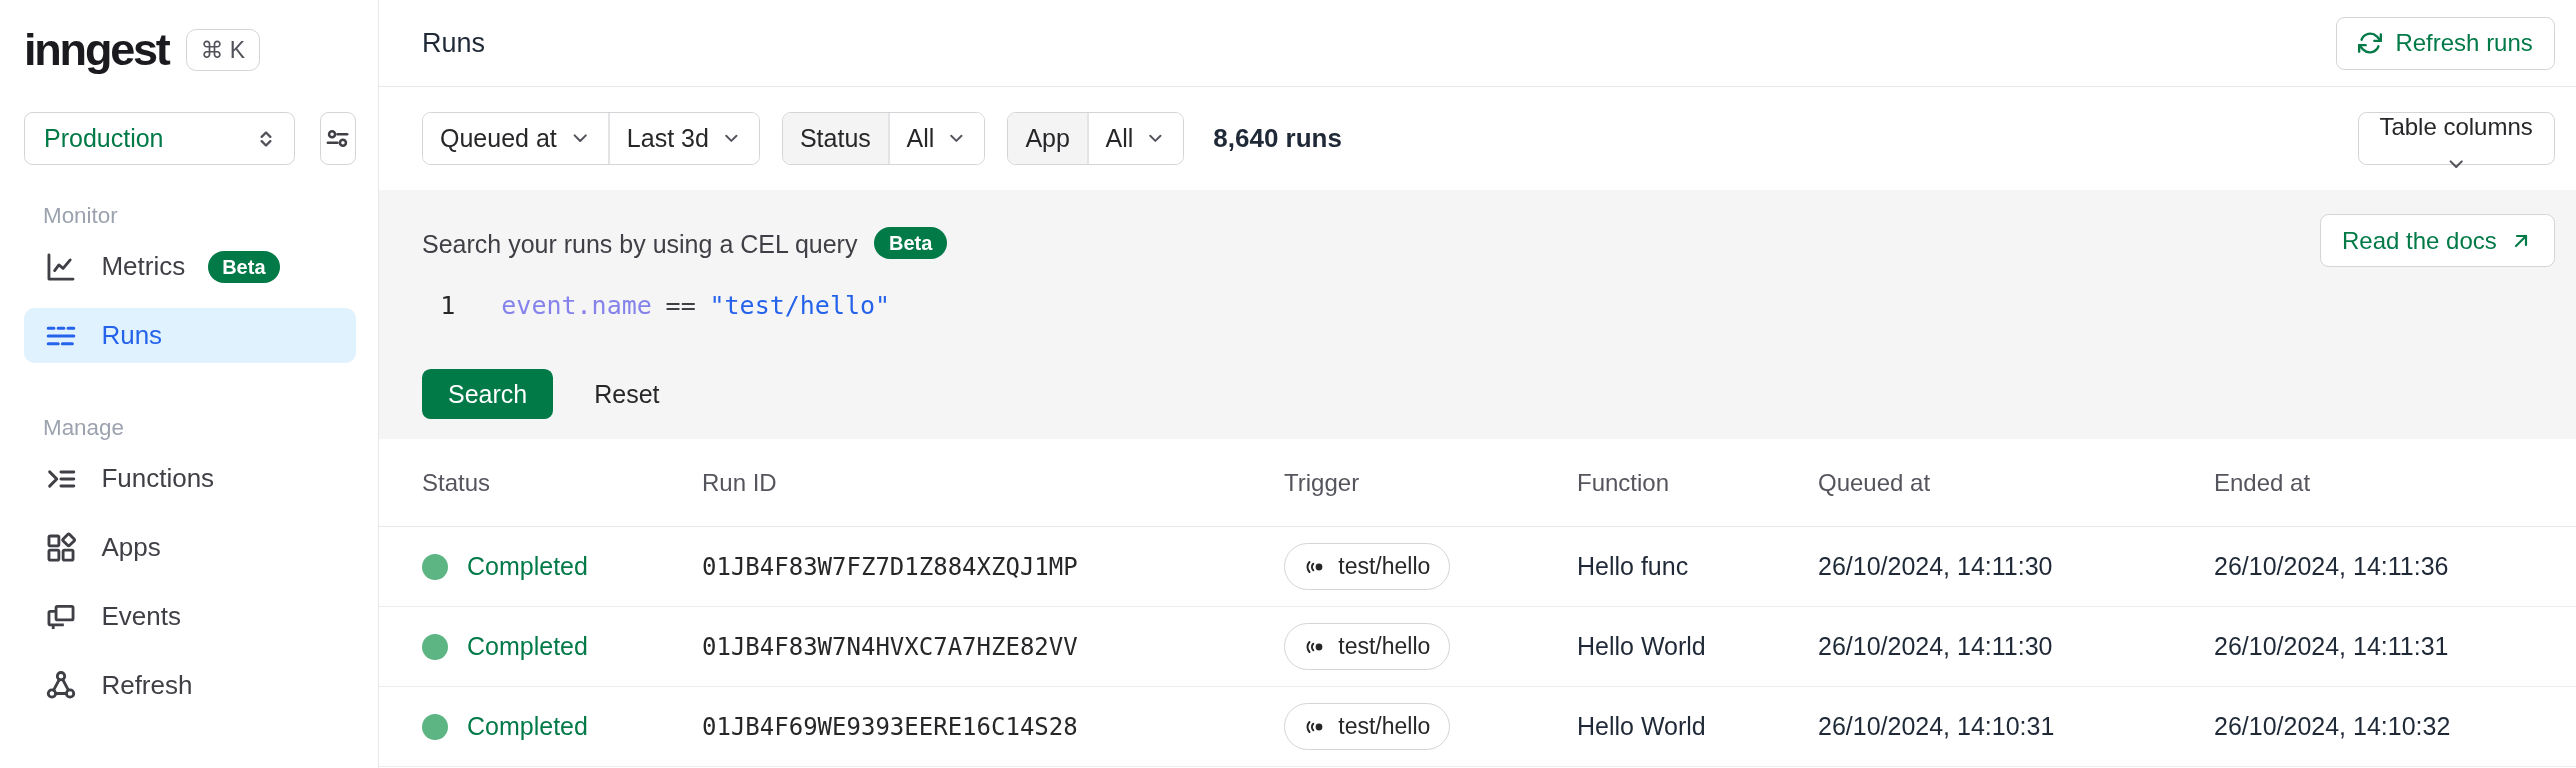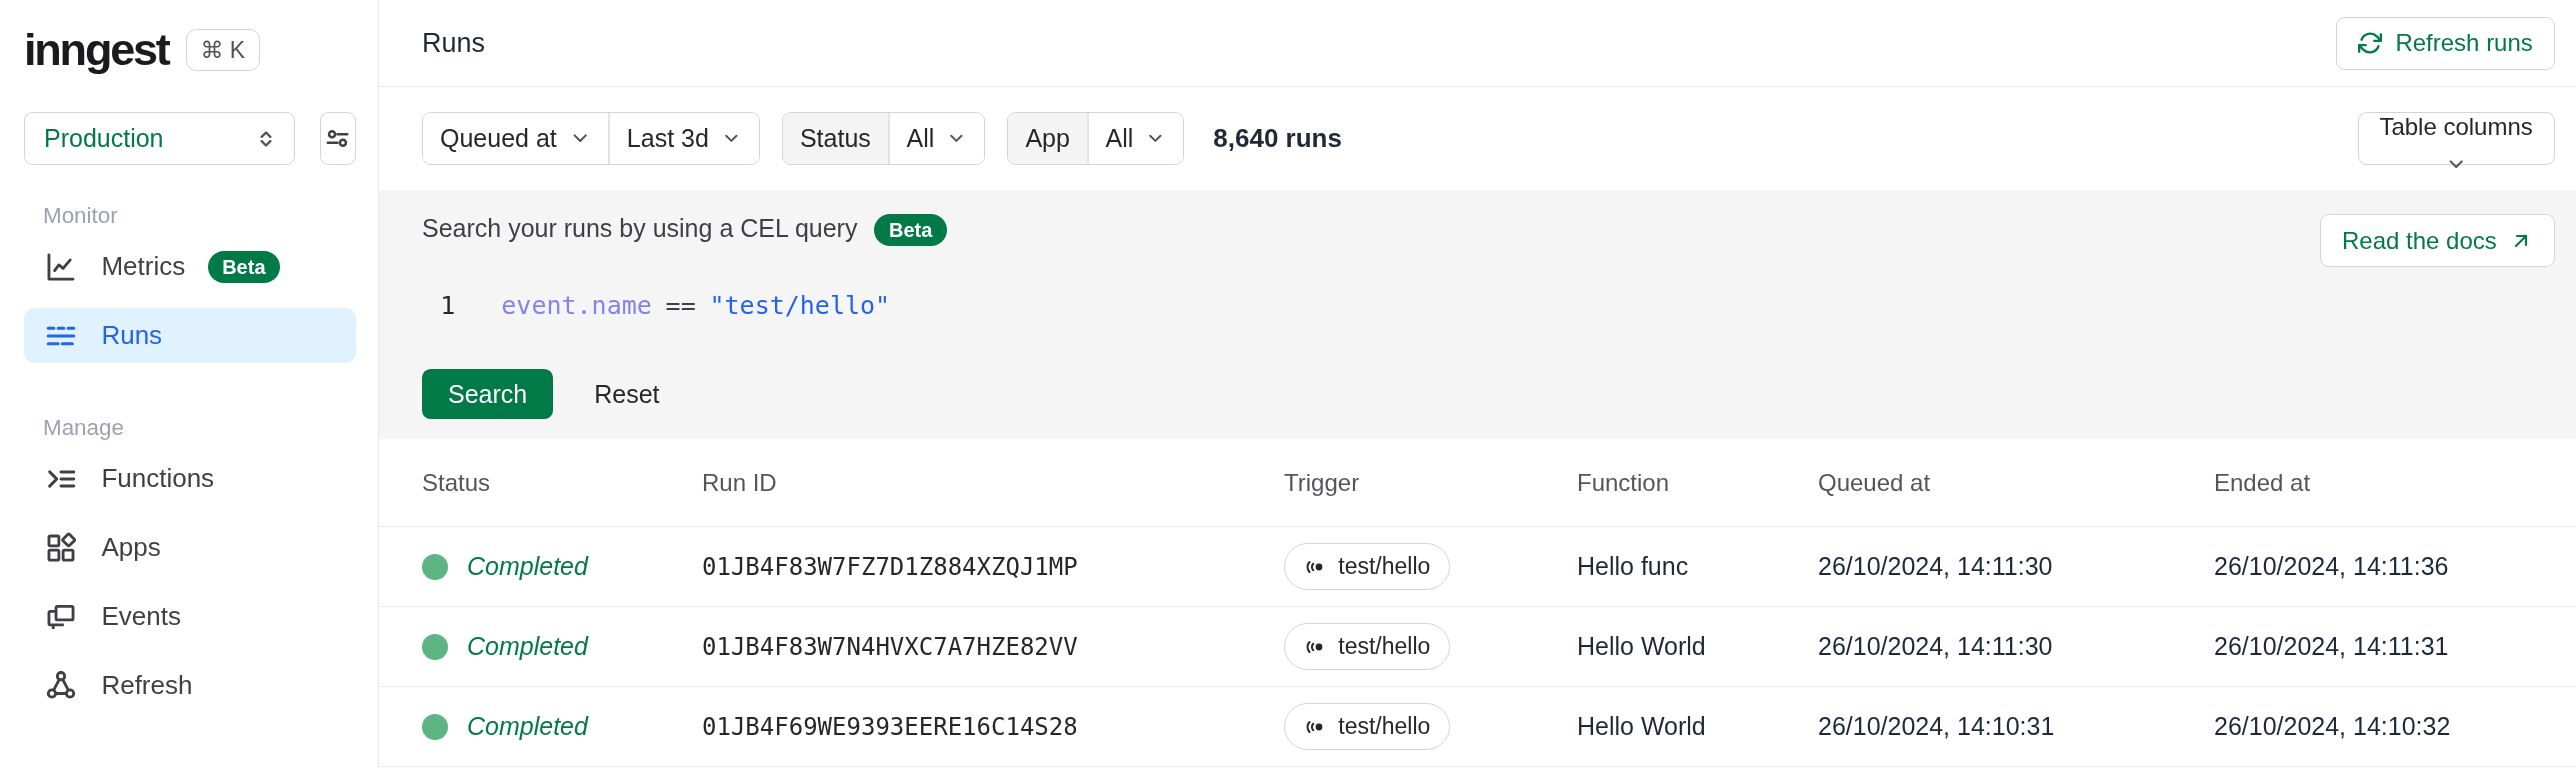--- a/index.html
+++ b/index.html
@@ -92,21 +92,21 @@
     background: #3b82f6; border-radius: 50%;
   }
   .runs-count { font-size: 26px; font-weight: 600; color: #1f2937; margin-left: 6.9px; }
   .filter-spacer { flex: 1; }
 
   
   .search-panel {
     height: 249px; background: #f5f5f6; padding: 24px 21.5px 0 43px;
   }
   .sp-top { display: flex; align-items: flex-start; justify-content: space-between; }
-  .sp-title-row { display: flex; align-items: flex-start; gap: 17px; height: 45px; }
+  .sp-title-row { display: flex; align-items: flex-end; gap: 17px; height: 45px; }
   .sp-title { font-size: 25px; color: #3f3f46; }
   .code-line {
     margin-top: 19px; height: 38px; display: flex; align-items: center;
     font-family: "DejaVu Sans Mono", "Liberation Mono", monospace; font-size: 25px;
   }
   .line-no { width: 31px; text-align: center; color: #27272a; margin-left: 10.3px; }
   .code-content { margin-left: 38px; display: inline-flex; }
   .tok-purple { color: #8583eb; }
   .tok-op { color: #3f3f46; margin: 0 13.8px; }
   .tok-str { color: #2563eb; }
@@ -124,21 +124,21 @@
   
   .runs-table { display: flex; flex-direction: column; }
   .t-row {
     display: grid;
     grid-template-columns: 280px 582px 293px 241px 396px 1fr;
     align-items: center; padding: 0 21.5px 0 43px;
   }
   .t-head { height: 88px; border-bottom: 1.7px solid #e5e7eb; }
   .t-head .th { font-size: 24px; font-weight: 500; color: #55555e; }
   .t-data { height: 80px; border-bottom: 1.7px solid #ececef; }
-  .status-cell { display: flex; align-items: center; gap: 19px; font-style: italic; }
+  .status-cell { display: flex; align-items: center; gap: 19px; }
   .status-dot { width: 26px; height: 26px; border-radius: 50%; background: #5eb584; }
   .status-text { color: #027a48; font-size: 25px; font-weight: 500; }
   .run-id {
     font-family: "DejaVu Sans Mono", "Liberation Mono", monospace;
     font-size: 24px; color: #27272a;
   }
   .trigger-pill {
     display: inline-flex; align-items: center; gap: 10.3px;
     border: 1.7px solid #d4d4d8; border-radius: 861px; background: #fff;
     height: 47px; padding: 8px 19px; cursor: pointer;

